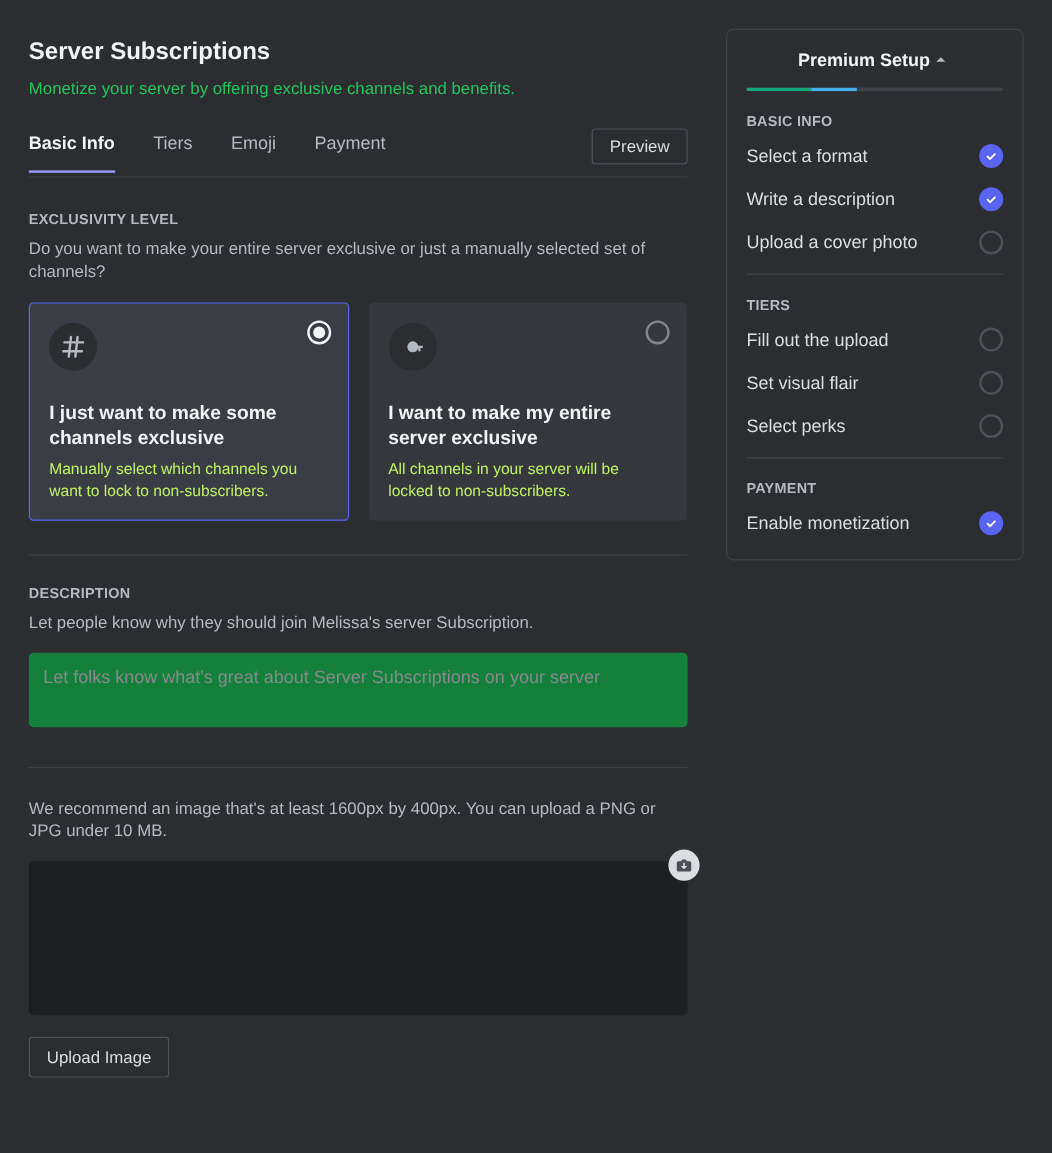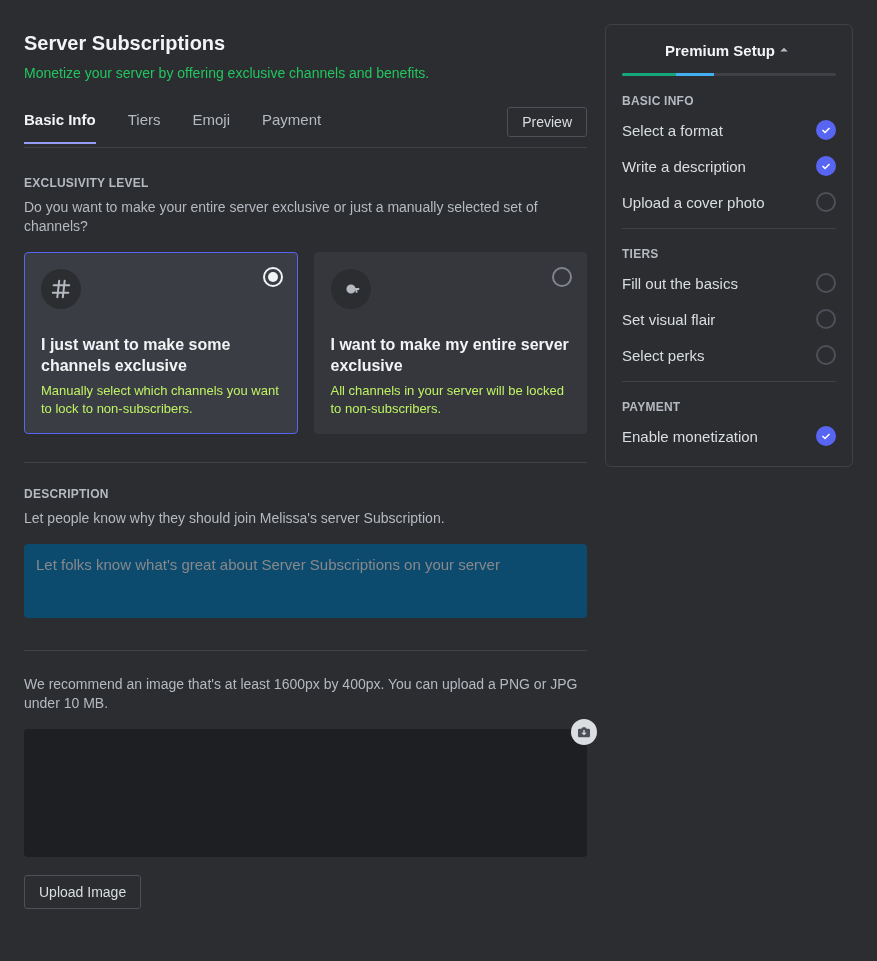--- a/index.html
+++ b/index.html
@@ -8,21 +8,21 @@
     font-family: "gg sans", -apple-system, BlinkMacSystemFont, "Segoe UI", Helvetica, Arial, sans-serif;
     color: #dbdee1;
     width: 877px;
     height: 961px;
     overflow: hidden;
     position: relative;
   }
   .page {
     display: flex;
     padding: 24px;
-    gap: 18px;
+    gap: 32px;
   }
   .main { flex: 1; min-width: 0; }
   .side { width: 248px; flex-shrink: 0; }
 
   h1 {
     color: #f2f3f5;
     font-size: 20px;
     font-weight: 700;
     margin-top: 8px;
     margin-bottom: 10px;
@@ -141,29 +141,29 @@
   }
 
   .divider {
     height: 1px;
     background: #3f4147;
     margin: 8px 0 24px;
   }
 
   .textarea {
     width: 100%;
-    background: #0c4a6e;
+    background: #15803d;
     border: none;
     border-radius: 4px;
     color: #dbdee1;
     font-size: 15px;
     font-family: inherit;
     padding: 12px 12px;
     resize: none;
-    height: 74px;
+    height: 62px;
   }
   .textarea::placeholder { color: #87898c; }
 
   .cover-box {
     position: relative;
     width: 100%;
     height: 128px;
     background: #1e1f22;
     border-radius: 4px;
     margin-bottom: 18px;
@@ -347,21 +347,21 @@
       </div>
       <div class="check-row">
         <span>Upload a cover photo</span>
         <div class="badge todo"></div>
       </div>
 
       <div class="panel-div"></div>
 
       <div class="panel-section-label">TIERS</div>
       <div class="check-row">
-        <span>Fill out the basics</span>
+        <span>Fill out the upload</span>
         <div class="badge todo"></div>
       </div>
       <div class="check-row">
         <span>Set visual flair</span>
         <div class="badge todo"></div>
       </div>
       <div class="check-row">
         <span>Select perks</span>
         <div class="badge todo"></div>
       </div>

